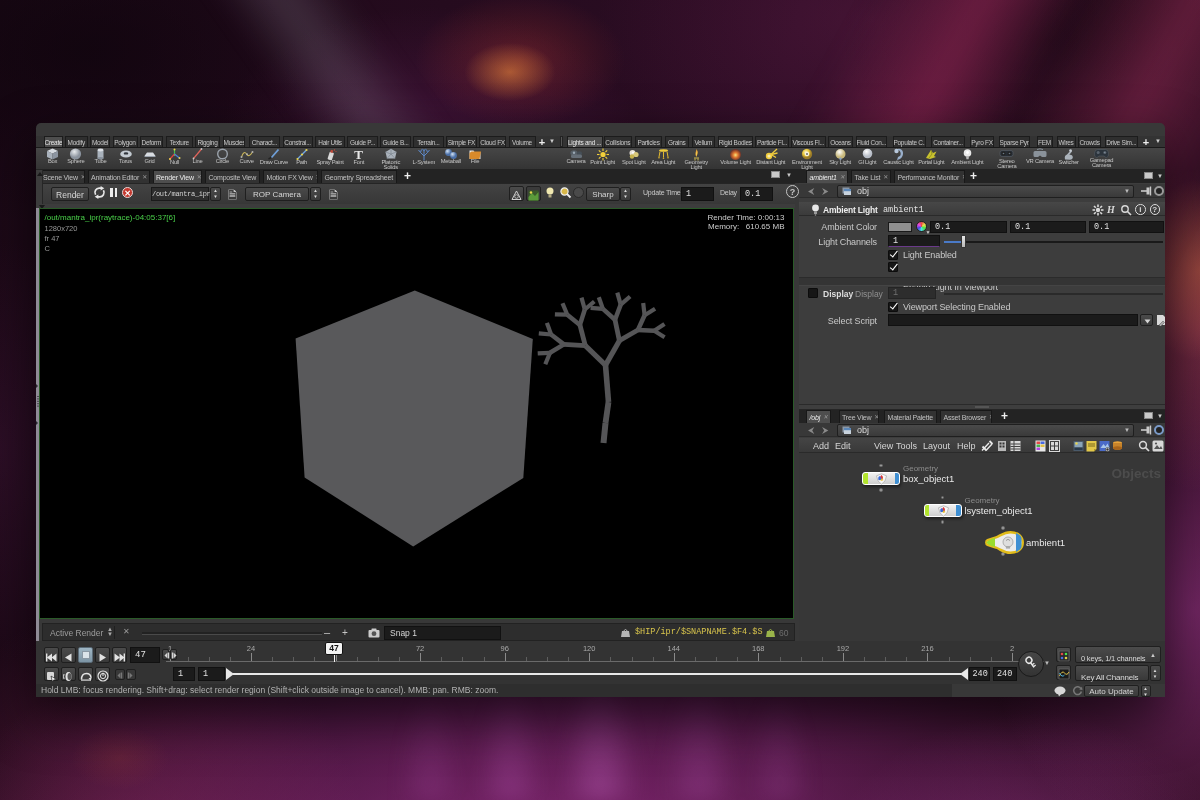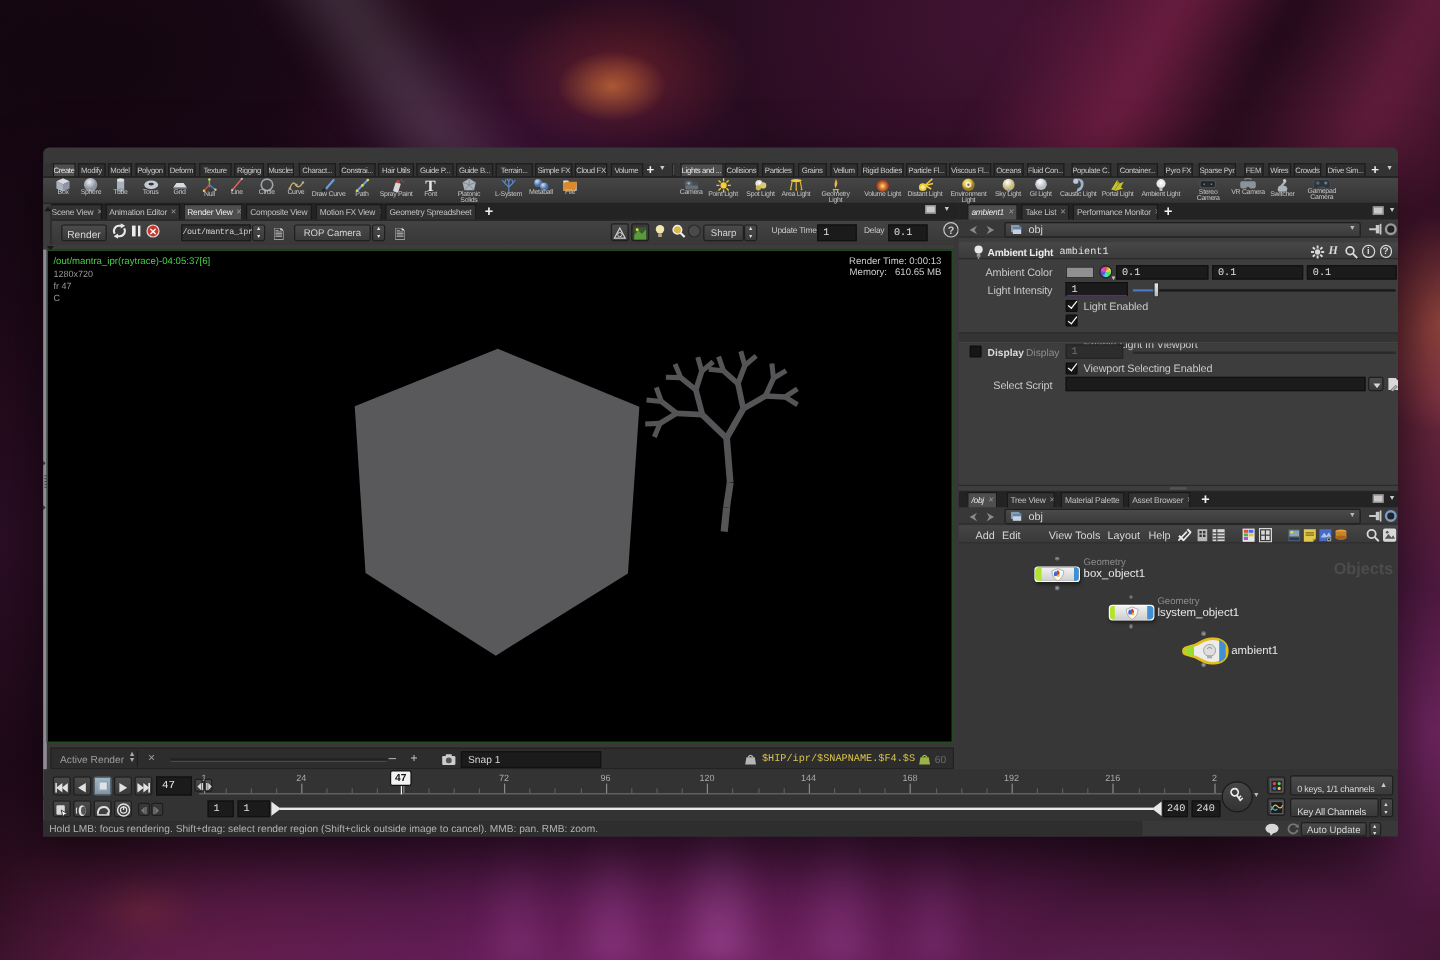--- a/index.html
+++ b/index.html
@@ -530,21 +530,21 @@
       </svg>
   <div class="abs" style="left:336px;top:34.5px;width:10.5px;height:10.5px;border-radius:50%;border:1.2px solid #d9d9d9;color:#d9d9d9;font-size:8px;line-height:10px;text-align:center;font-weight:bold;">i</div>
   <div class="abs" style="left:350.5px;top:34.5px;width:10.5px;height:10.5px;border-radius:50%;border:1.2px solid #d9d9d9;color:#d9d9d9;font-size:8px;line-height:10.5px;text-align:center;font-weight:bold;">?</div>
   <div class="lbl" style="left:0;top:52.5px;width:78px;text-align:right;">Ambient Color</div>
   <div class="abs" style="left:89px;top:52px;width:24px;height:10px;background:#909090;border:1px solid #1a1a1a;"></div>
   <div class="abs" style="left:117px;top:51px;width:11px;height:11px;border-radius:50%;background:conic-gradient(#e84a4a,#e8e24a,#4ae24a,#4ae2e2,#4a4ae8,#e84ae2,#e84a4a);border:1px solid #222;"></div>
   <div class="abs" style="left:126.5px;top:59px;color:#ccc;font-size:5px;">▼</div>
   <div class="field mono" style="left:131px;top:51px;width:77px;height:12px;font-size:8.5px;line-height:11px;padding-left:4px;">0.1</div>
   <div class="field mono" style="left:211px;top:51px;width:76px;height:12px;font-size:8.5px;line-height:11px;padding-left:4px;">0.1</div>
   <div class="field mono" style="left:290px;top:51px;width:75px;height:12px;font-size:8.5px;line-height:11px;padding-left:4px;">0.1</div>
-  <div class="lbl" style="left:0;top:67px;width:78px;text-align:right;">Light Intensity</div>
+  <div class="lbl" style="left:0;top:67px;width:78px;text-align:right;">Light Channels</div>
   <div class="field mono" style="left:89px;top:65.5px;width:52px;height:12px;font-size:8.5px;line-height:11px;padding-left:4px;border-bottom:1.5px solid #6a3a8a;">1</div>
   <div class="abs" style="left:145px;top:71px;width:219px;height:2.5px;background:#1a1a1a;"></div>
   <div class="abs" style="left:145px;top:71px;width:20px;height:2.5px;background:#4a7ac8;"></div>
   <div class="abs" style="left:162px;top:65.5px;width:5px;height:13px;background:linear-gradient(#e8e8e8,#b8b8b8);border:1px solid #333;border-radius:1px;"></div>
   <div class="chk c" style="left:89px;top:80px;"></div>
   <div class="lbl" style="left:104px;top:80.5px;">Light Enabled</div>
   <div class="chk c" style="left:89px;top:92.5px;"></div>
   <div class="lbl" style="left:104px;top:93px;margin-top:19px;">Enable Light In Viewport</div>
   <div class="abs" style="left:0;top:107px;width:366px;height:9px;background:#343434;border-top:1px solid #2b2b2b;border-bottom:1px solid #444;"></div>
   <div class="chk" style="left:9px;top:118.5px;"></div>

